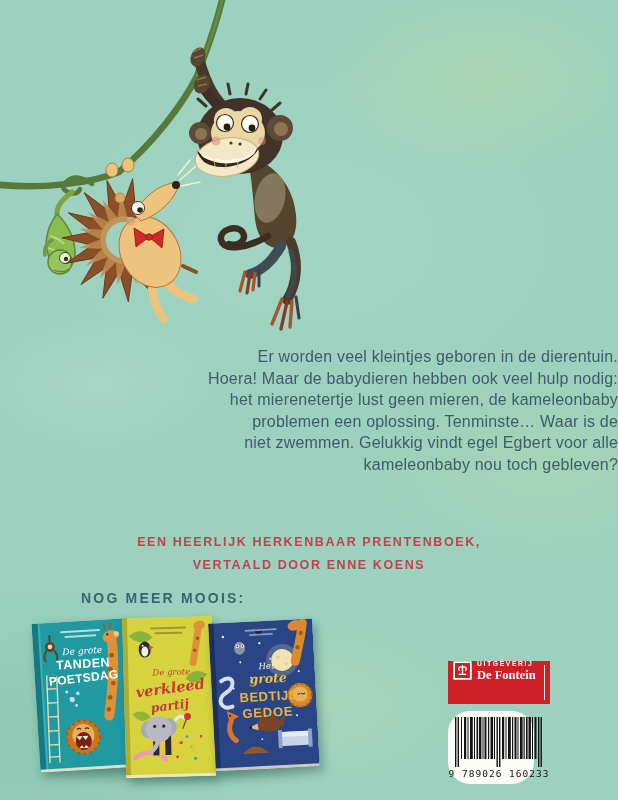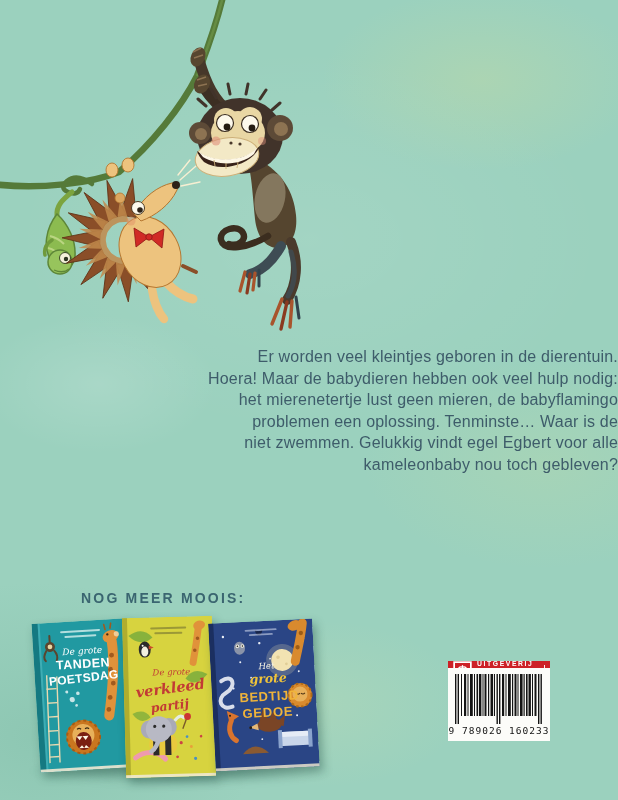--- a/index.html
+++ b/index.html
@@ -40,21 +40,21 @@
   .book3{left:212px;top:621px;width:104px;height:148px;transform:rotate(-3deg);z-index:3;}
   .publisher-logo{
     position:absolute;left:448px;top:661px;width:102px;height:43px;background:#cd2127;
     display:flex;z-index:4;
   }
   .logo-divider{position:absolute;right:5px;top:4px;bottom:4px;width:1.2px;background:#ffffff;opacity:.9;}
   .logo-icon{margin-left:5px;flex:0 0 auto;}
   .logo-text{margin-left:5px;line-height:1;}
   .imprint{display:block;color:#fff;font-size:6.8px;font-weight:bold;letter-spacing:1.6px;}
   .publisher-name{display:block;color:#fff;font-size:12.5px;font-weight:bold;font-family:"Liberation Serif", serif;margin-top:1.5px;}
-  .barcode-box{position:absolute;left:448px;top:668px;width:102px;height:73px;background:#fcfcf9;z-index:4;}
+  .barcode-box{position:absolute;left:448px;top:711px;width:86px;height:73px;background:#fcfcf9;z-index:4;border-radius:22px;}
   .svgtext-caps{font-family:"Liberation Sans", sans-serif;font-weight:bold;}
   .svgtext-script{font-family:"DejaVu Serif", serif;font-style:italic;}
 </style>
 </head>
 <body>
 
 <div class="page">
 
   <svg class="illustration" width="618" height="340" viewBox="0 0 618 340">
 
@@ -165,26 +165,30 @@
         <circle cx="240" cy="144" r="1.6" fill="#4a392b"></circle>
       <path d="M197 151 C214 164 244 163 259 147 C254 163 222 174 204 162 C200 158 198 154 197 151 Z" fill="#38231a"></path>
       <path d="M199 152 C215 163 243 162 257 148 L254 154 C240 166 218 166 203 157 Z" fill="#fdf7e6"></path>
       <path d="M214 160 l1 6 M226 163 l0 6 M238 162 l-1 6" stroke="#cdb079" stroke-width=".9"></path>
     </g>
   </svg>
 
   <div class="blurb">
     <div>Er worden veel kleintjes geboren in de dierentuin.</div>
     <div>Hoera! Maar de babydieren hebben ook veel hulp nodig:</div>
-    <div>het mierenetertje lust geen mieren, de babyflamingo</div>
+    <div>het mierenetertje lust geen mieren, de kameleonbaby</div>
     <div>problemen een oplossing. Tenminste… Waar is de</div>
     <div>niet zwemmen. Gelukkig vindt egel Egbert voor alle</div>
     <div>kameleonbaby nou toch gebleven?</div>
   </div>
 
+  <div class="tagline">
+    <div>EEN HEERLIJK HERKENBAAR PRENTENBOEK,</div>
+    <div>VERTAALD DOOR ENNE KOENS</div>
+  </div>
 
   <div class="more-label">NOG MEER MOOIS:</div>
 
   <div class="books-shadow"></div>
 
   <div class="book book1">
     <svg width="94" height="149" viewBox="0 0 94 149">
       <rect width="94" height="149" fill="#2199a1"></rect>
       <rect width="94" height="149" fill="url(#b1g)" opacity="0"></rect>
       <rect width="6" height="149" fill="#137079" opacity=".8"></rect>

